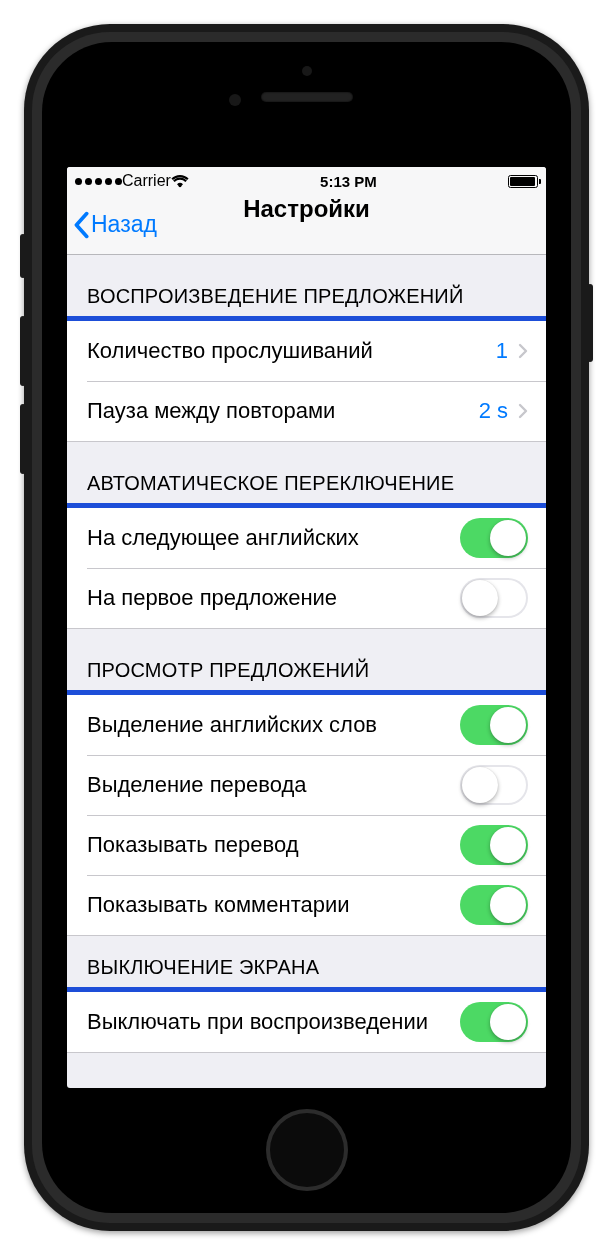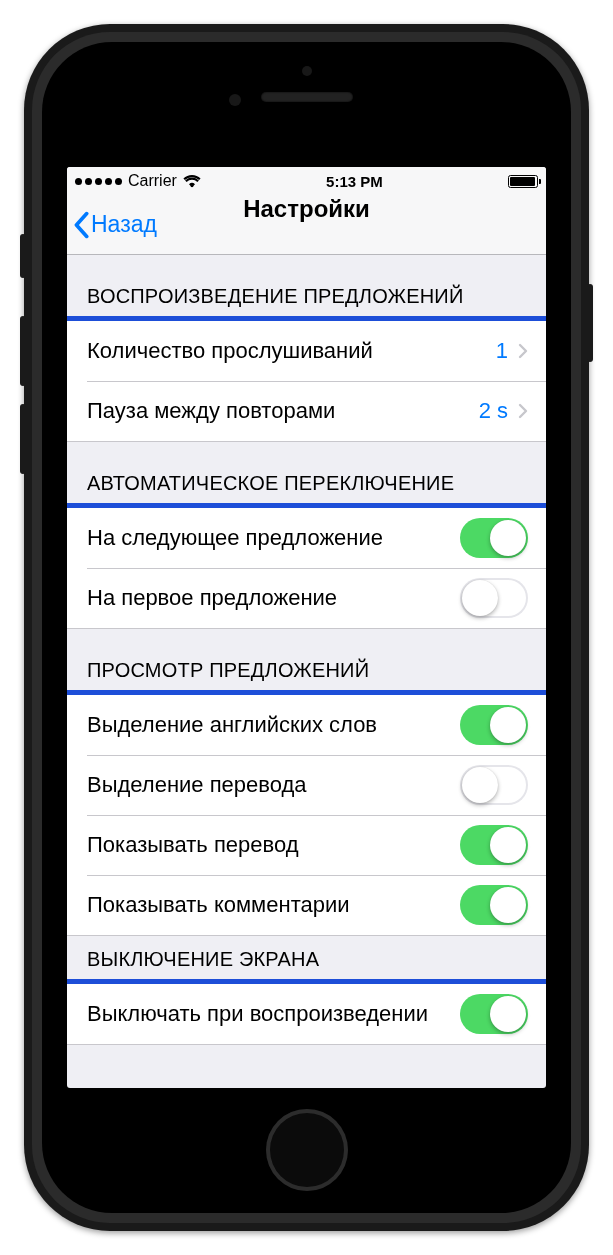--- a/index.html
+++ b/index.html
@@ -95,21 +95,21 @@
   .status-bar {
     height: 28px;
     display: flex;
     align-items: center;
     justify-content: space-between;
     padding: 0 8px;
     font-size: 16px;
     color: #000;
     background: #f7f7f8;
   }
-  .status-left, .status-right { display:flex; align-items:center; gap:6px; }
+  .status-left, .status-right { display:flex; align-items:center; }
   .signal-dots { display:flex; gap:3px; }
   .signal-dots span {
     width:7px; height:7px; border-radius:50%;
     background:#000;
   }
   .wifi-icon svg { display:block; }
   .status-time { font-weight:600; font-size:15px; }
   .battery {
     width:30px; height:13px;
     border:1.5px solid #000;
@@ -154,21 +154,21 @@
   }
 
   
   .tableview { }
   .section-header {
     padding: 30px 20px 8px 20px;
     font-size: 20px;
     color: #000000;
     letter-spacing: .2px;
   }
-  .section-header.tight { padding-top:12px; }
+  .section-header.tight { padding-top:20px; }
   .cell-group {
     background:#fff;
     border-top:5px solid #1d4ed8;
     border-bottom:1px solid #c8c7cc;
   }
   .cell {
     min-height:60px;
     display:flex;
     align-items:center;
     padding: 0 18px 0 20px;
@@ -288,21 +288,21 @@
                 <svg width="10" height="16" viewBox="0 0 10 16">
                     <polyline points="2,2 8,8 2,14" fill="none" stroke="#c7c7cc" stroke-width="2.4" stroke-linecap="round" stroke-linejoin="round"></polyline>
                   </svg>
               </span>
             </div>
           </div>
 
           <div class="section-header">АВТОМАТИЧЕСКОЕ ПЕРЕКЛЮЧЕНИЕ</div>
           <div class="cell-group">
             <div class="cell">
-              <span class="cell-label">На следующее предложение</span>
+              <span class="cell-label">На следующее английских</span>
               <span class="switch on">
                   <span class="knob"></span>
                 </span>
             </div>
             <div class="cell">
               <span class="cell-label">На первое предложение</span>
               <span class="switch off">
                   <span class="knob"></span>
                 </span>
             </div>

